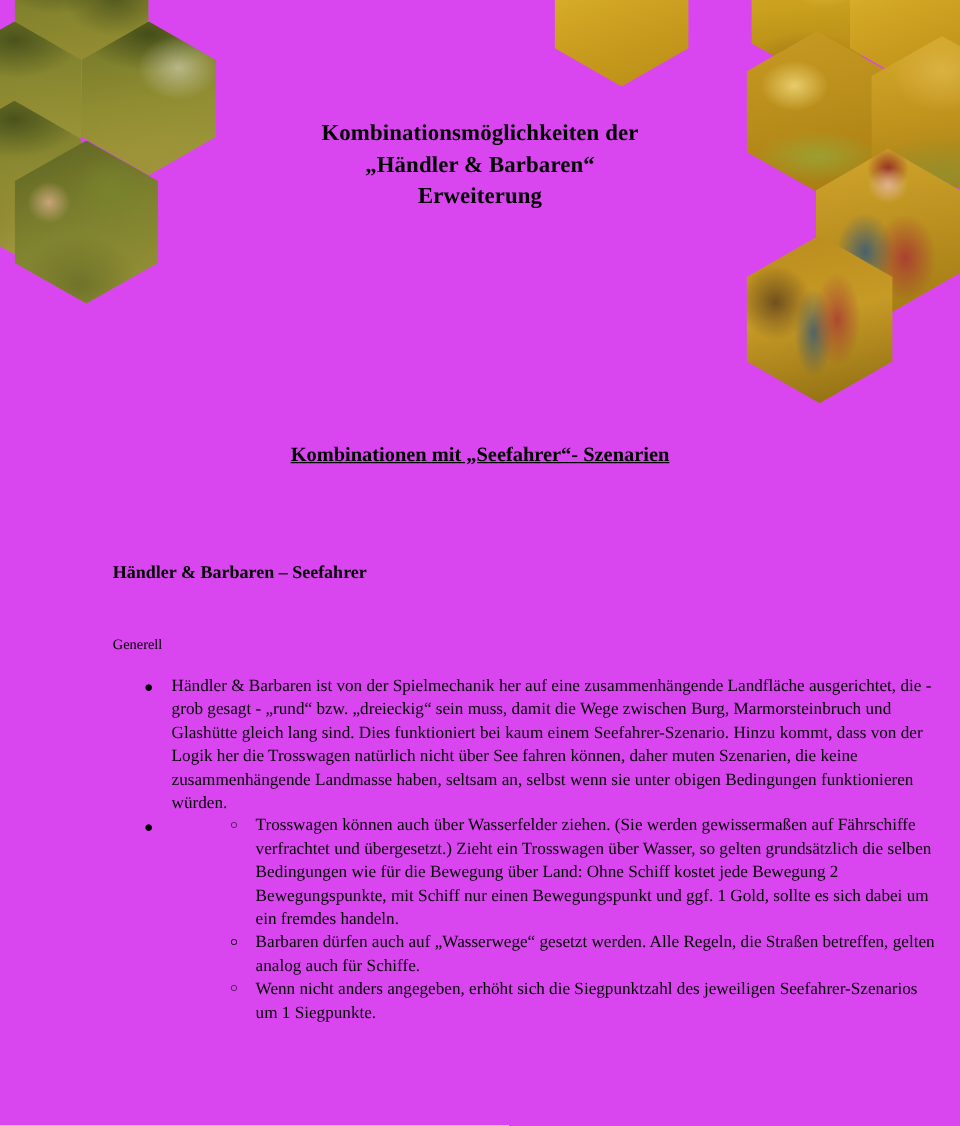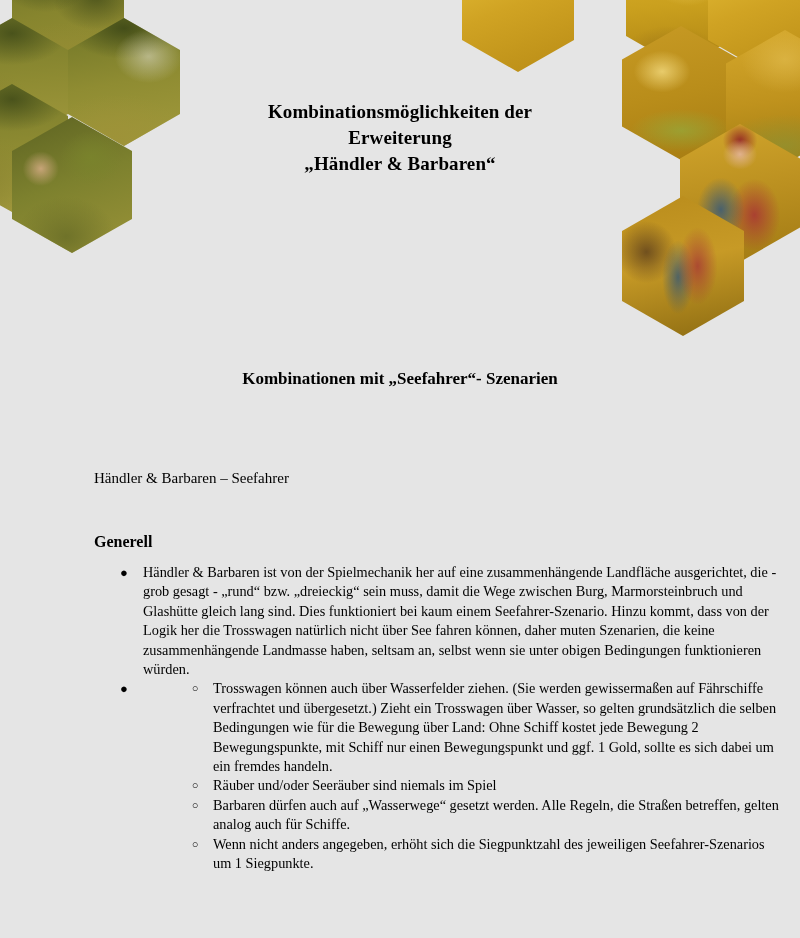--- a/index.html
+++ b/index.html
@@ -4,21 +4,21 @@
 <style>
   html, body {
     margin: 0;
     padding: 0;
     background: #ffffff;
   }
   .page {
     position: relative;
     width: 800px;
     height: 938px;
-    background: #e5e5e5;
+    background: #d946ef;
     overflow: hidden;
     font-family: "Liberation Serif", "DejaVu Serif", serif;
     color: #000000;
   }
 
   
   .hex-art {
     position: absolute;
     top: 0;
     left: 0;
@@ -120,37 +120,38 @@
 
   .subtitle {
     position: absolute;
     left: 0;
     right: 0;
     top: 353px;
     text-align: center;
     font-weight: bold;
     font-size: 17px;
     line-height: 24px;
+    text-decoration: underline;
   }
 
   .section-heading {
     position: absolute;
     left: 94px;
     top: 453px;
-    font-weight: normal;
+    font-weight: bold;
     font-size: 15px;
     line-height: 20px;
   }
 
   .sub-heading {
     position: absolute;
     left: 94px;
     top: 512px;
-    font-weight: bold;
-    font-size: 16px;
+    font-weight: normal;
+    font-size: 12px;
     line-height: 18px;
   }
 
   .body-list {
     position: absolute;
     left: 0;
     top: 563px;
     width: 800px;
     font-size: 14.3px;
     line-height: 19.4px;
@@ -238,22 +239,22 @@
     <div class="hex gold-e" style="left:680px; top:124px; width:120px; height:138px;">
       <div class="fill"></div>
     </div>
     <div class="hex gold-f" style="left:622px; top:196px; width:122px; height:140px;">
       <div class="fill"></div>
     </div>
   </div>
 
   <h1 class="title">
     <span>Kombinationsmöglichkeiten der</span>
+    <span>„Händler &amp; Barbaren“</span>
     <span>Erweiterung</span>
-    <span>„Händler &amp; Barbaren“</span>
   </h1>
 
   <h2 class="subtitle">Kombinationen mit „Seefahrer“- Szenarien</h2>
 
   <h3 class="section-heading">Händler &amp; Barbaren – Seefahrer</h3>
 
   <h4 class="sub-heading">Generell</h4>
 
   <div class="body-list">
     <ul class="lvl1">
@@ -266,21 +267,20 @@
       <li>
         <span class="marker">●</span>
 
         <ul class="lvl2">
           <li>
             <span class="marker">○</span>
             <span class="para">Trosswagen können auch über Wasserfelder ziehen. (Sie werden gewissermaßen auf Fährschiffe verfrachtet und übergesetzt.) Zieht ein Trosswagen über Wasser, so gelten grundsätzlich die selben Bedingungen wie für die Bewegung über Land: Ohne Schiff kostet jede Bewegung 2 Bewegungspunkte, mit Schiff nur einen Bewegungspunkt und ggf. 1 Gold, sollte es sich dabei um ein fremdes handeln.</span>
           </li>
           <li>
             <span class="marker">○</span>
-            <span class="para">Räuber und/oder Seeräuber sind niemals im Spiel</span>
           </li>
           <li>
             <span class="marker">○</span>
             <span class="para">Barbaren dürfen auch auf „Wasserwege“ gesetzt werden. Alle Regeln, die Straßen betreffen, gelten analog auch für Schiffe.</span>
           </li>
           <li>
             <span class="marker">○</span>
             <span class="para">Wenn nicht anders angegeben, erhöht sich die Siegpunktzahl des jeweiligen Seefahrer-Szenarios um 1 Siegpunkte.</span>
           </li>
         </ul>

